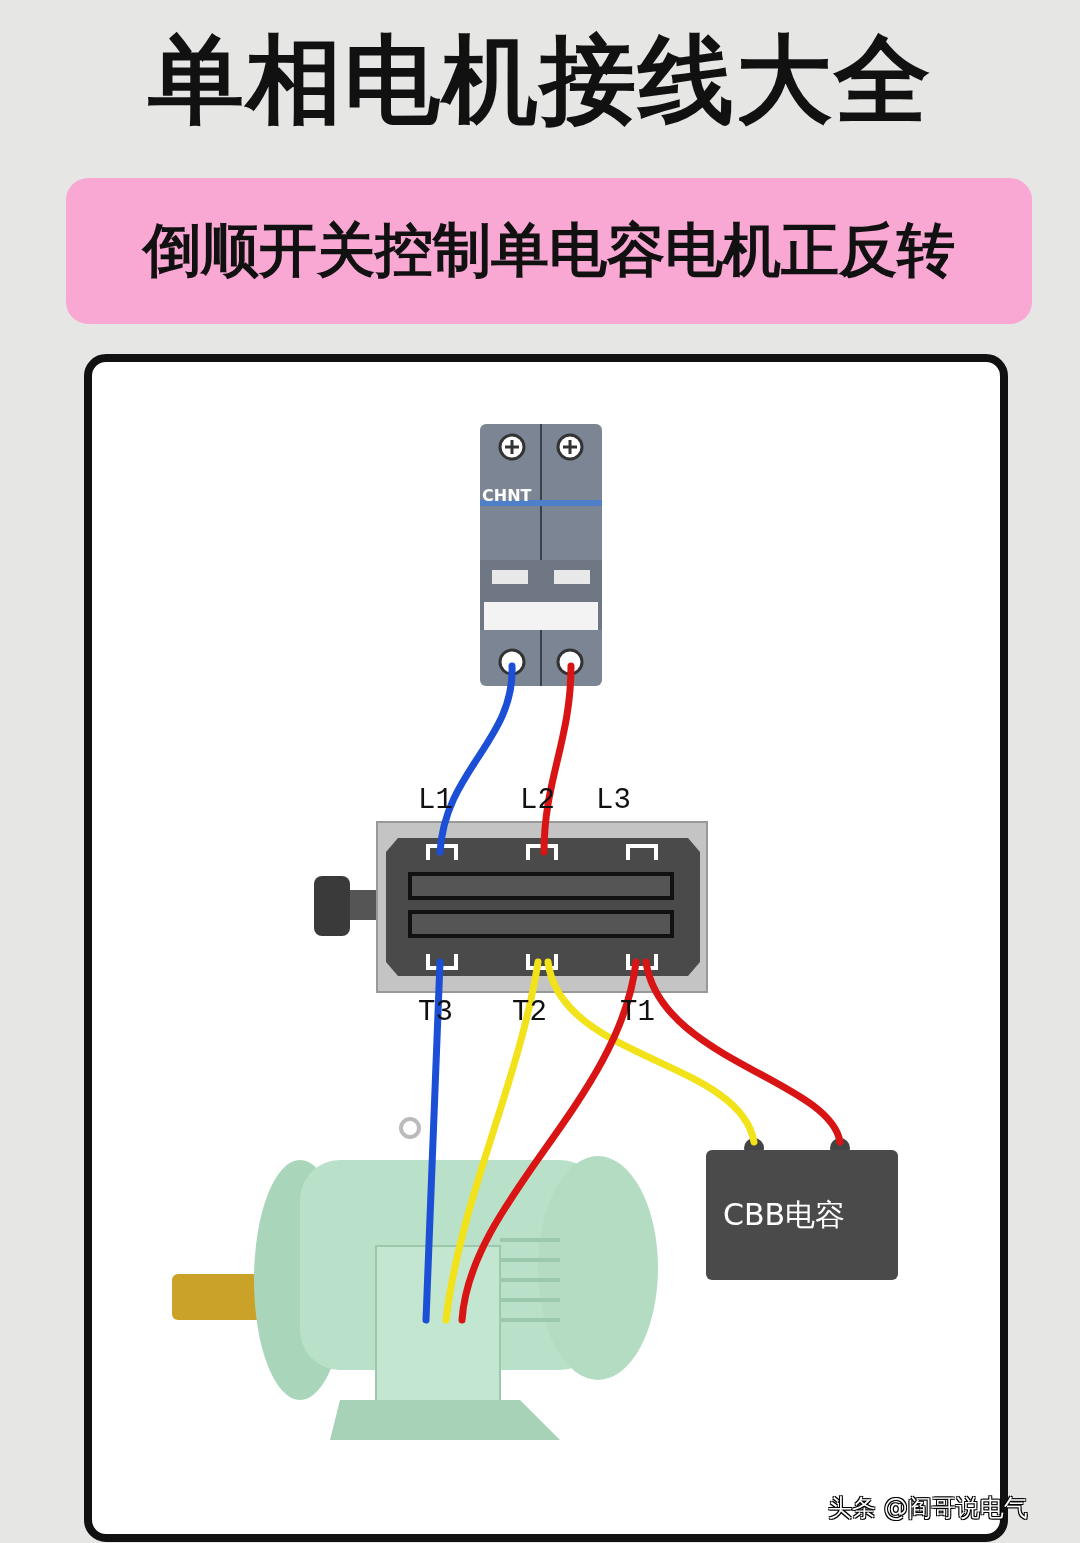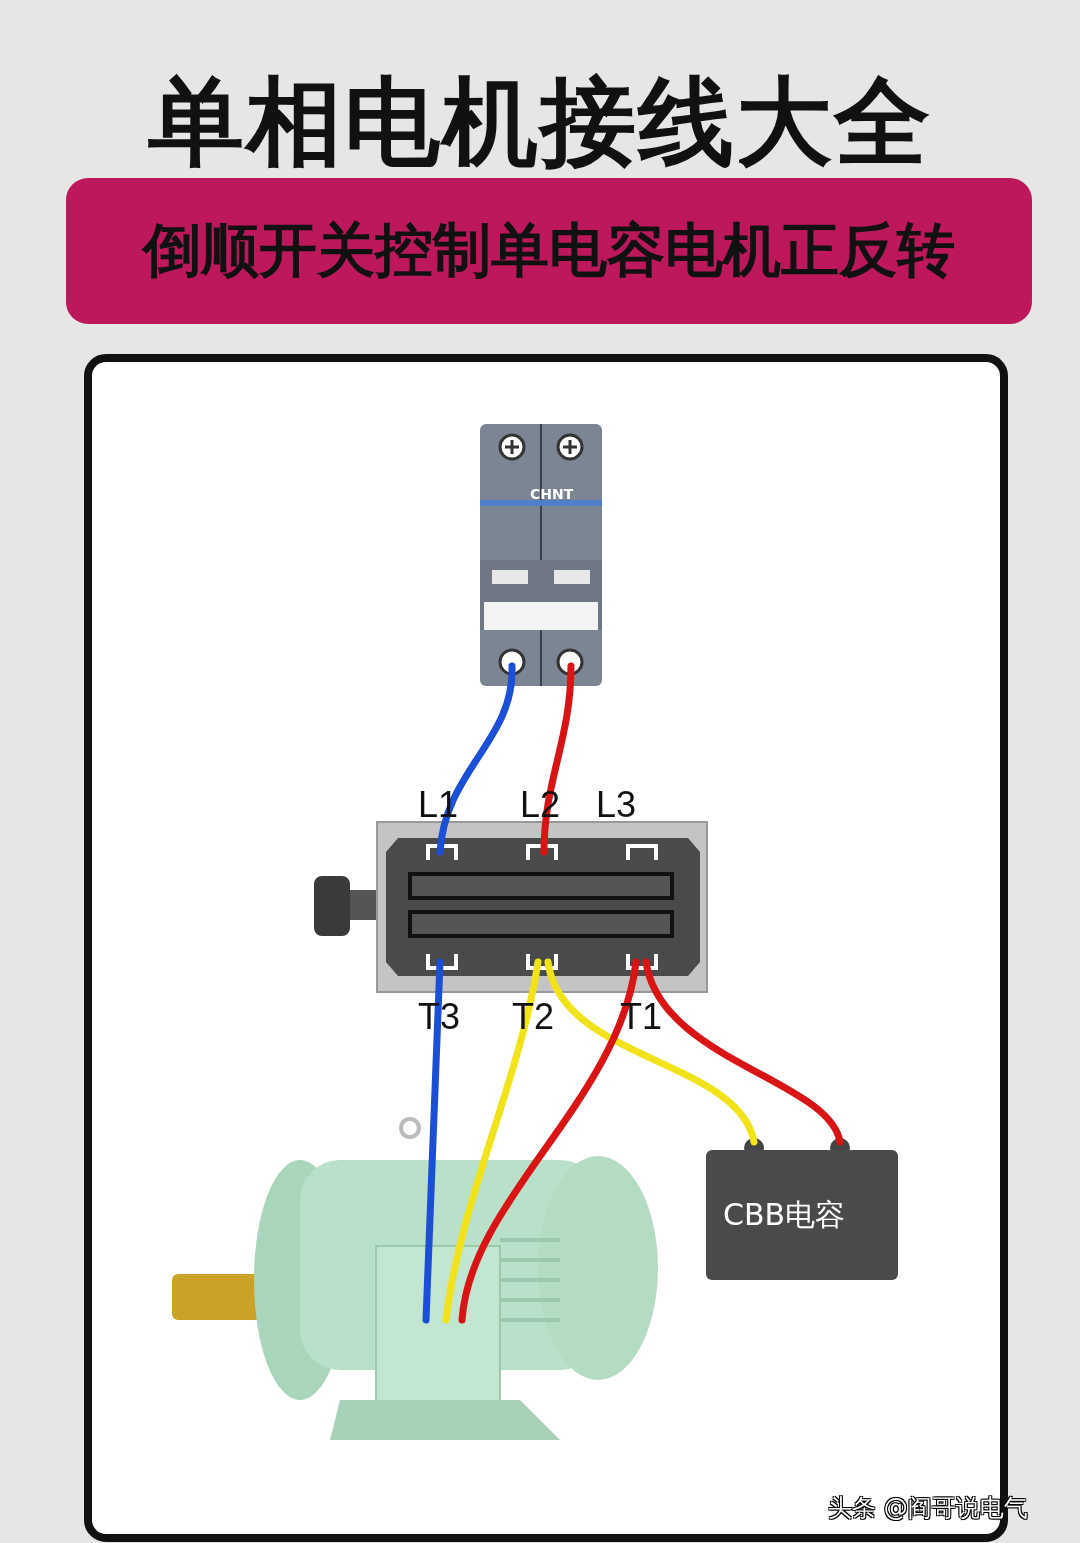--- a/index.html
+++ b/index.html
@@ -5,47 +5,46 @@
   html, body { margin: 0; padding: 0; }
   body {
     width: 1080px; height: 1543px; position: relative; overflow: hidden;
     background: #e6e6e4;
     font-family: "DejaVu Sans", sans-serif;
   }
   .title {
     position: absolute; left: 0; top: 20px; width: 1080px; text-align: center;
     font-size: 96px; font-weight: bold; color: #111; letter-spacing: 2px;
     line-height: 120px;
-    margin-top: 42px;
   }
   .subtitle-box {
     position: absolute; left: 66px; top: 178px; width: 966px; height: 146px;
-    background: #be185d; border-radius: 22px;
+    background: #f9a8d4; border-radius: 22px;
   }
   .subtitle {
     position: absolute; left: 0; top: 0; width: 100%; height: 100%;
     display: flex; align-items: center; justify-content: center;
     font-size: 58px; font-weight: bold; color: #111;
   }
   .frame {
     position: absolute; left: 84px; top: 354px; width: 908px; height: 1172px;
     background: #fff; border: 8px solid #111; border-radius: 22px;
   }
   svg.diagram { position: absolute; left: 0; top: 0; }
   .lbl {
-    position: absolute; font-size: 36px; color: #111;
-    font-family: Liberation Sans, sans-serif;
+    position: absolute; font-size: 29px; color: #111;
+    font-family: Liberation Mono, monospace;
   }
   .cap-label {
     position: absolute; left: 706px; top: 1150px; width: 156px; height: 130px;
     display: flex; align-items: center; justify-content: center;
     color: #fff; font-size: 30px;
   }
   .brand {
-    position: absolute; left: 482px; top: 486px; color: #fff; font-size: 14px; font-weight: bold; margin-left: 48px;
+    position: absolute; left: 482px; top: 486px; color: #fff; font-size: 16px; font-weight: bold;
   }
   .watermark {
     position: absolute; left: 828px; top: 1492px; font-size: 24px; color: #fff;
     text-shadow: 1px 1px 0 #000, -1px -1px 0 #000, 1px -1px 0 #000, -1px 1px 0 #000;
     text-align: center;
   }
 </style>
 </head>
 <body>
 

